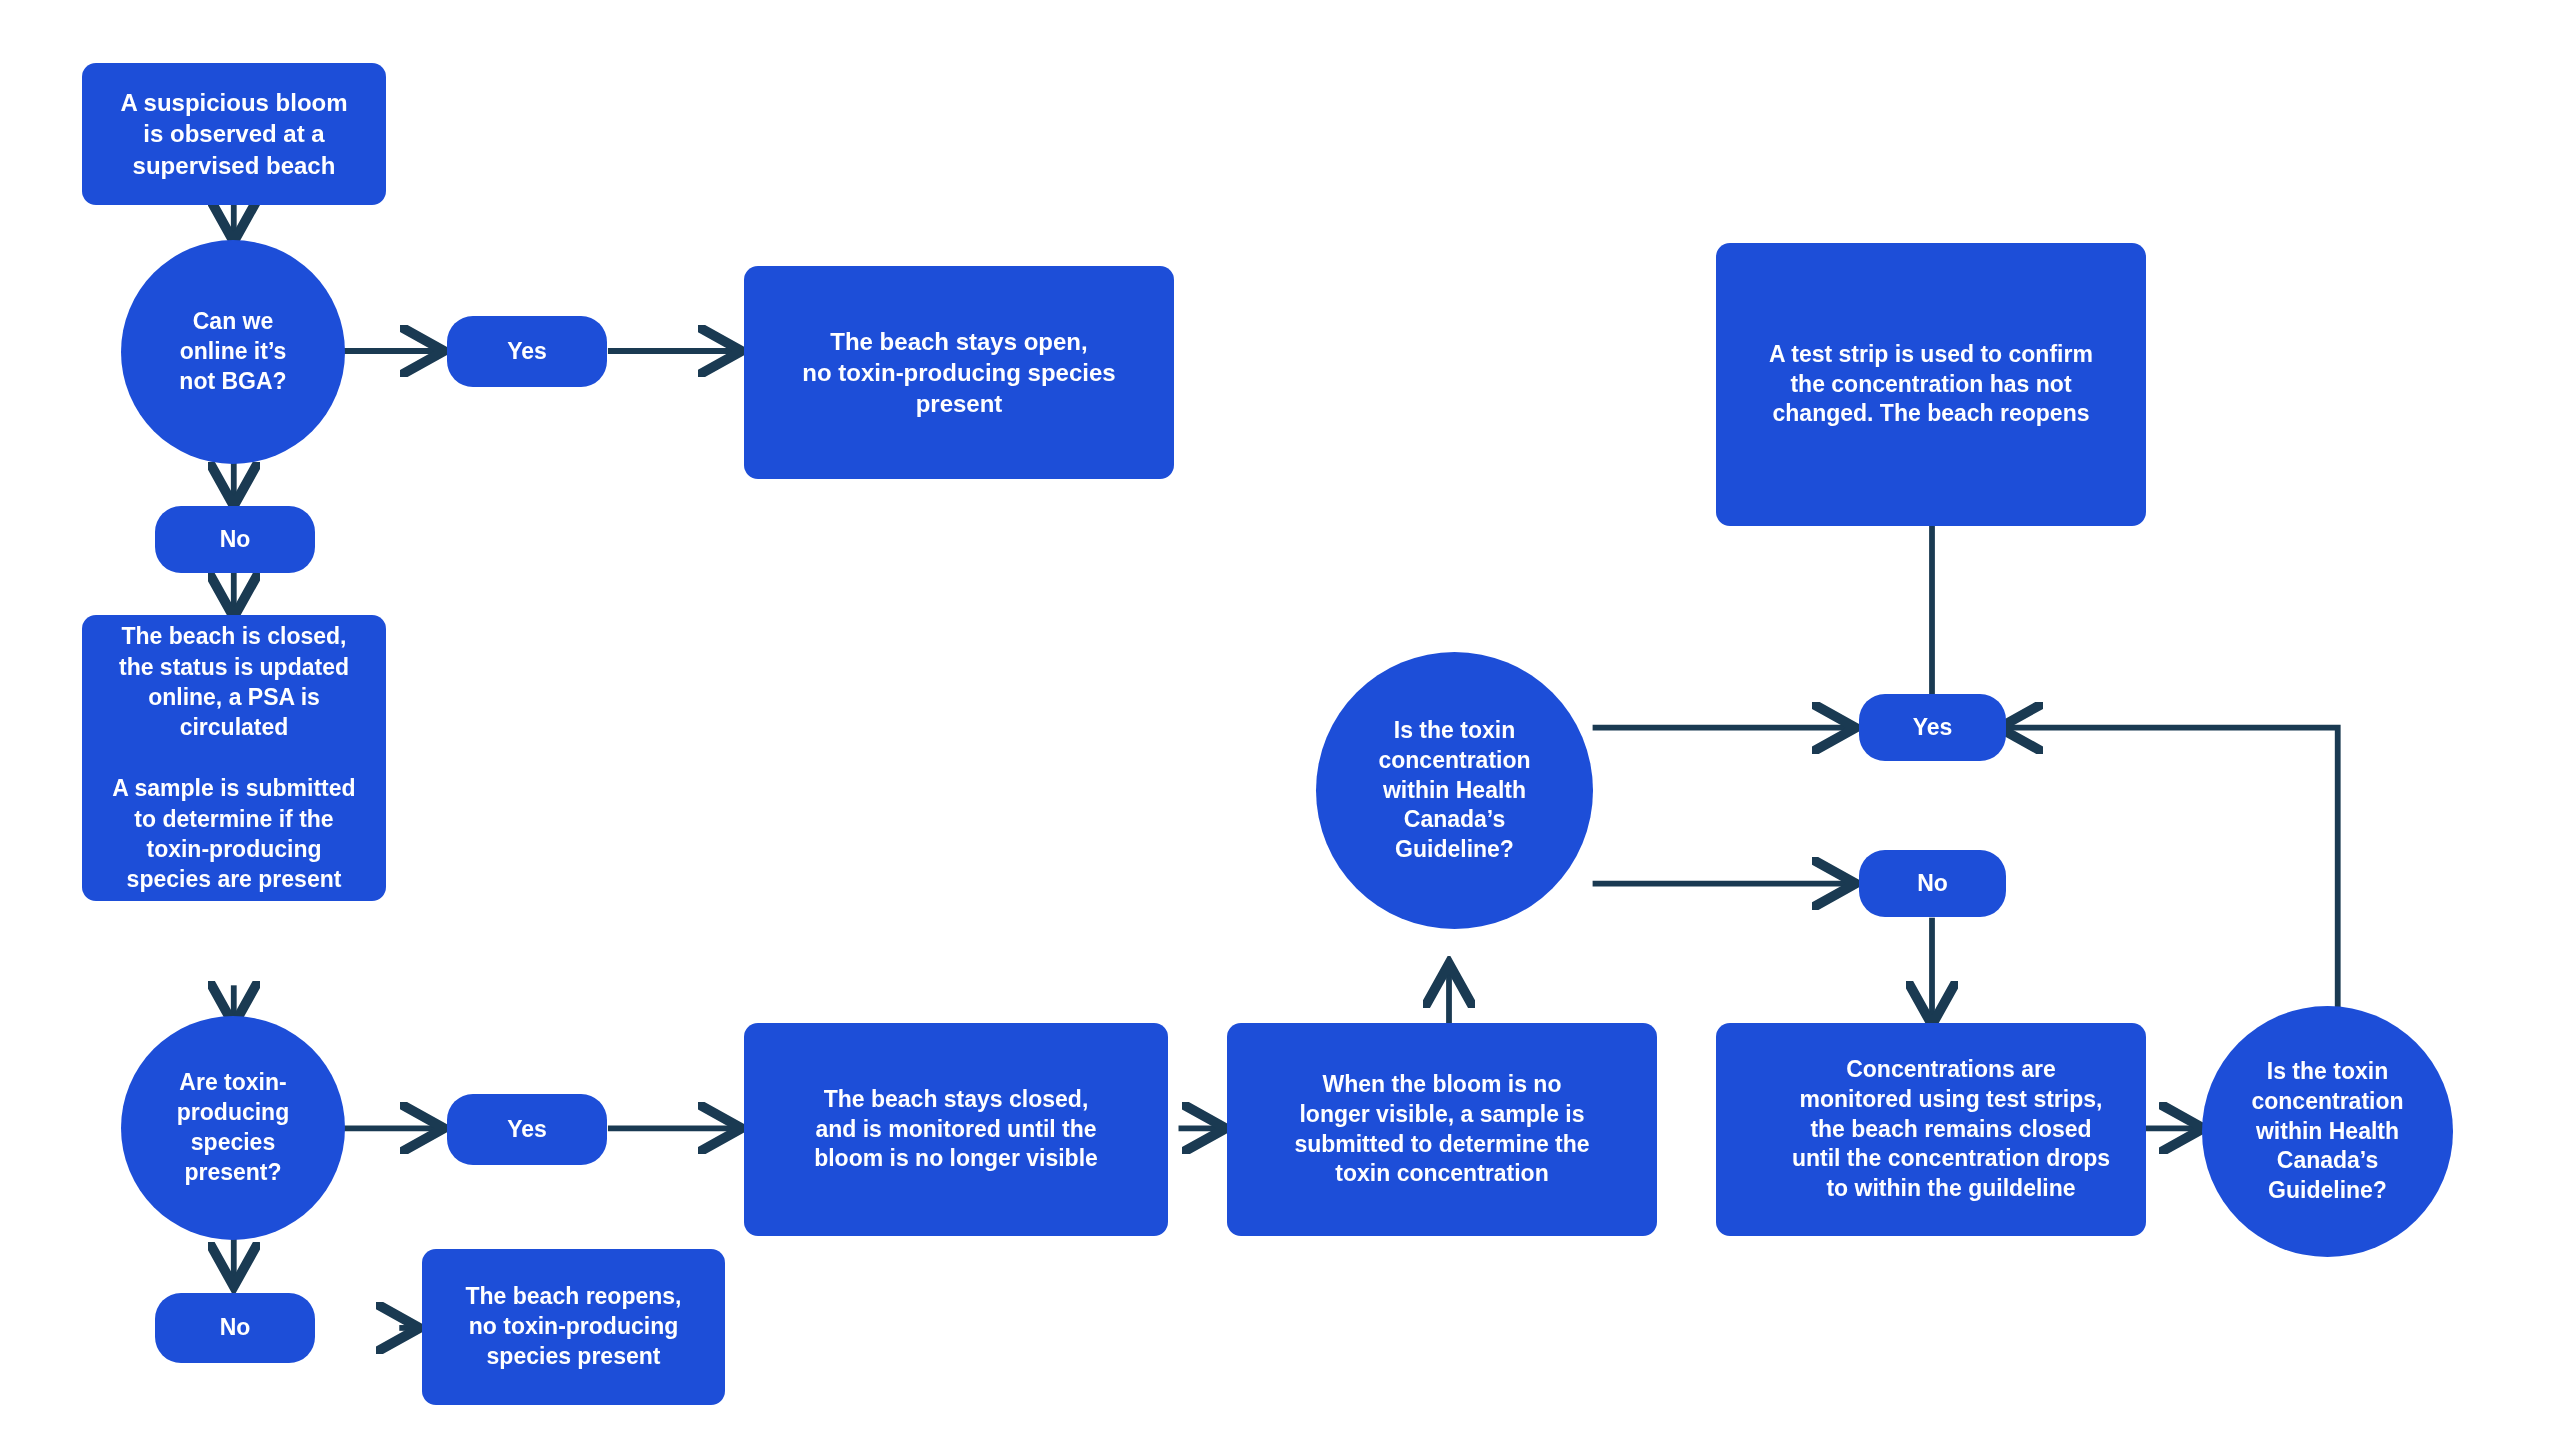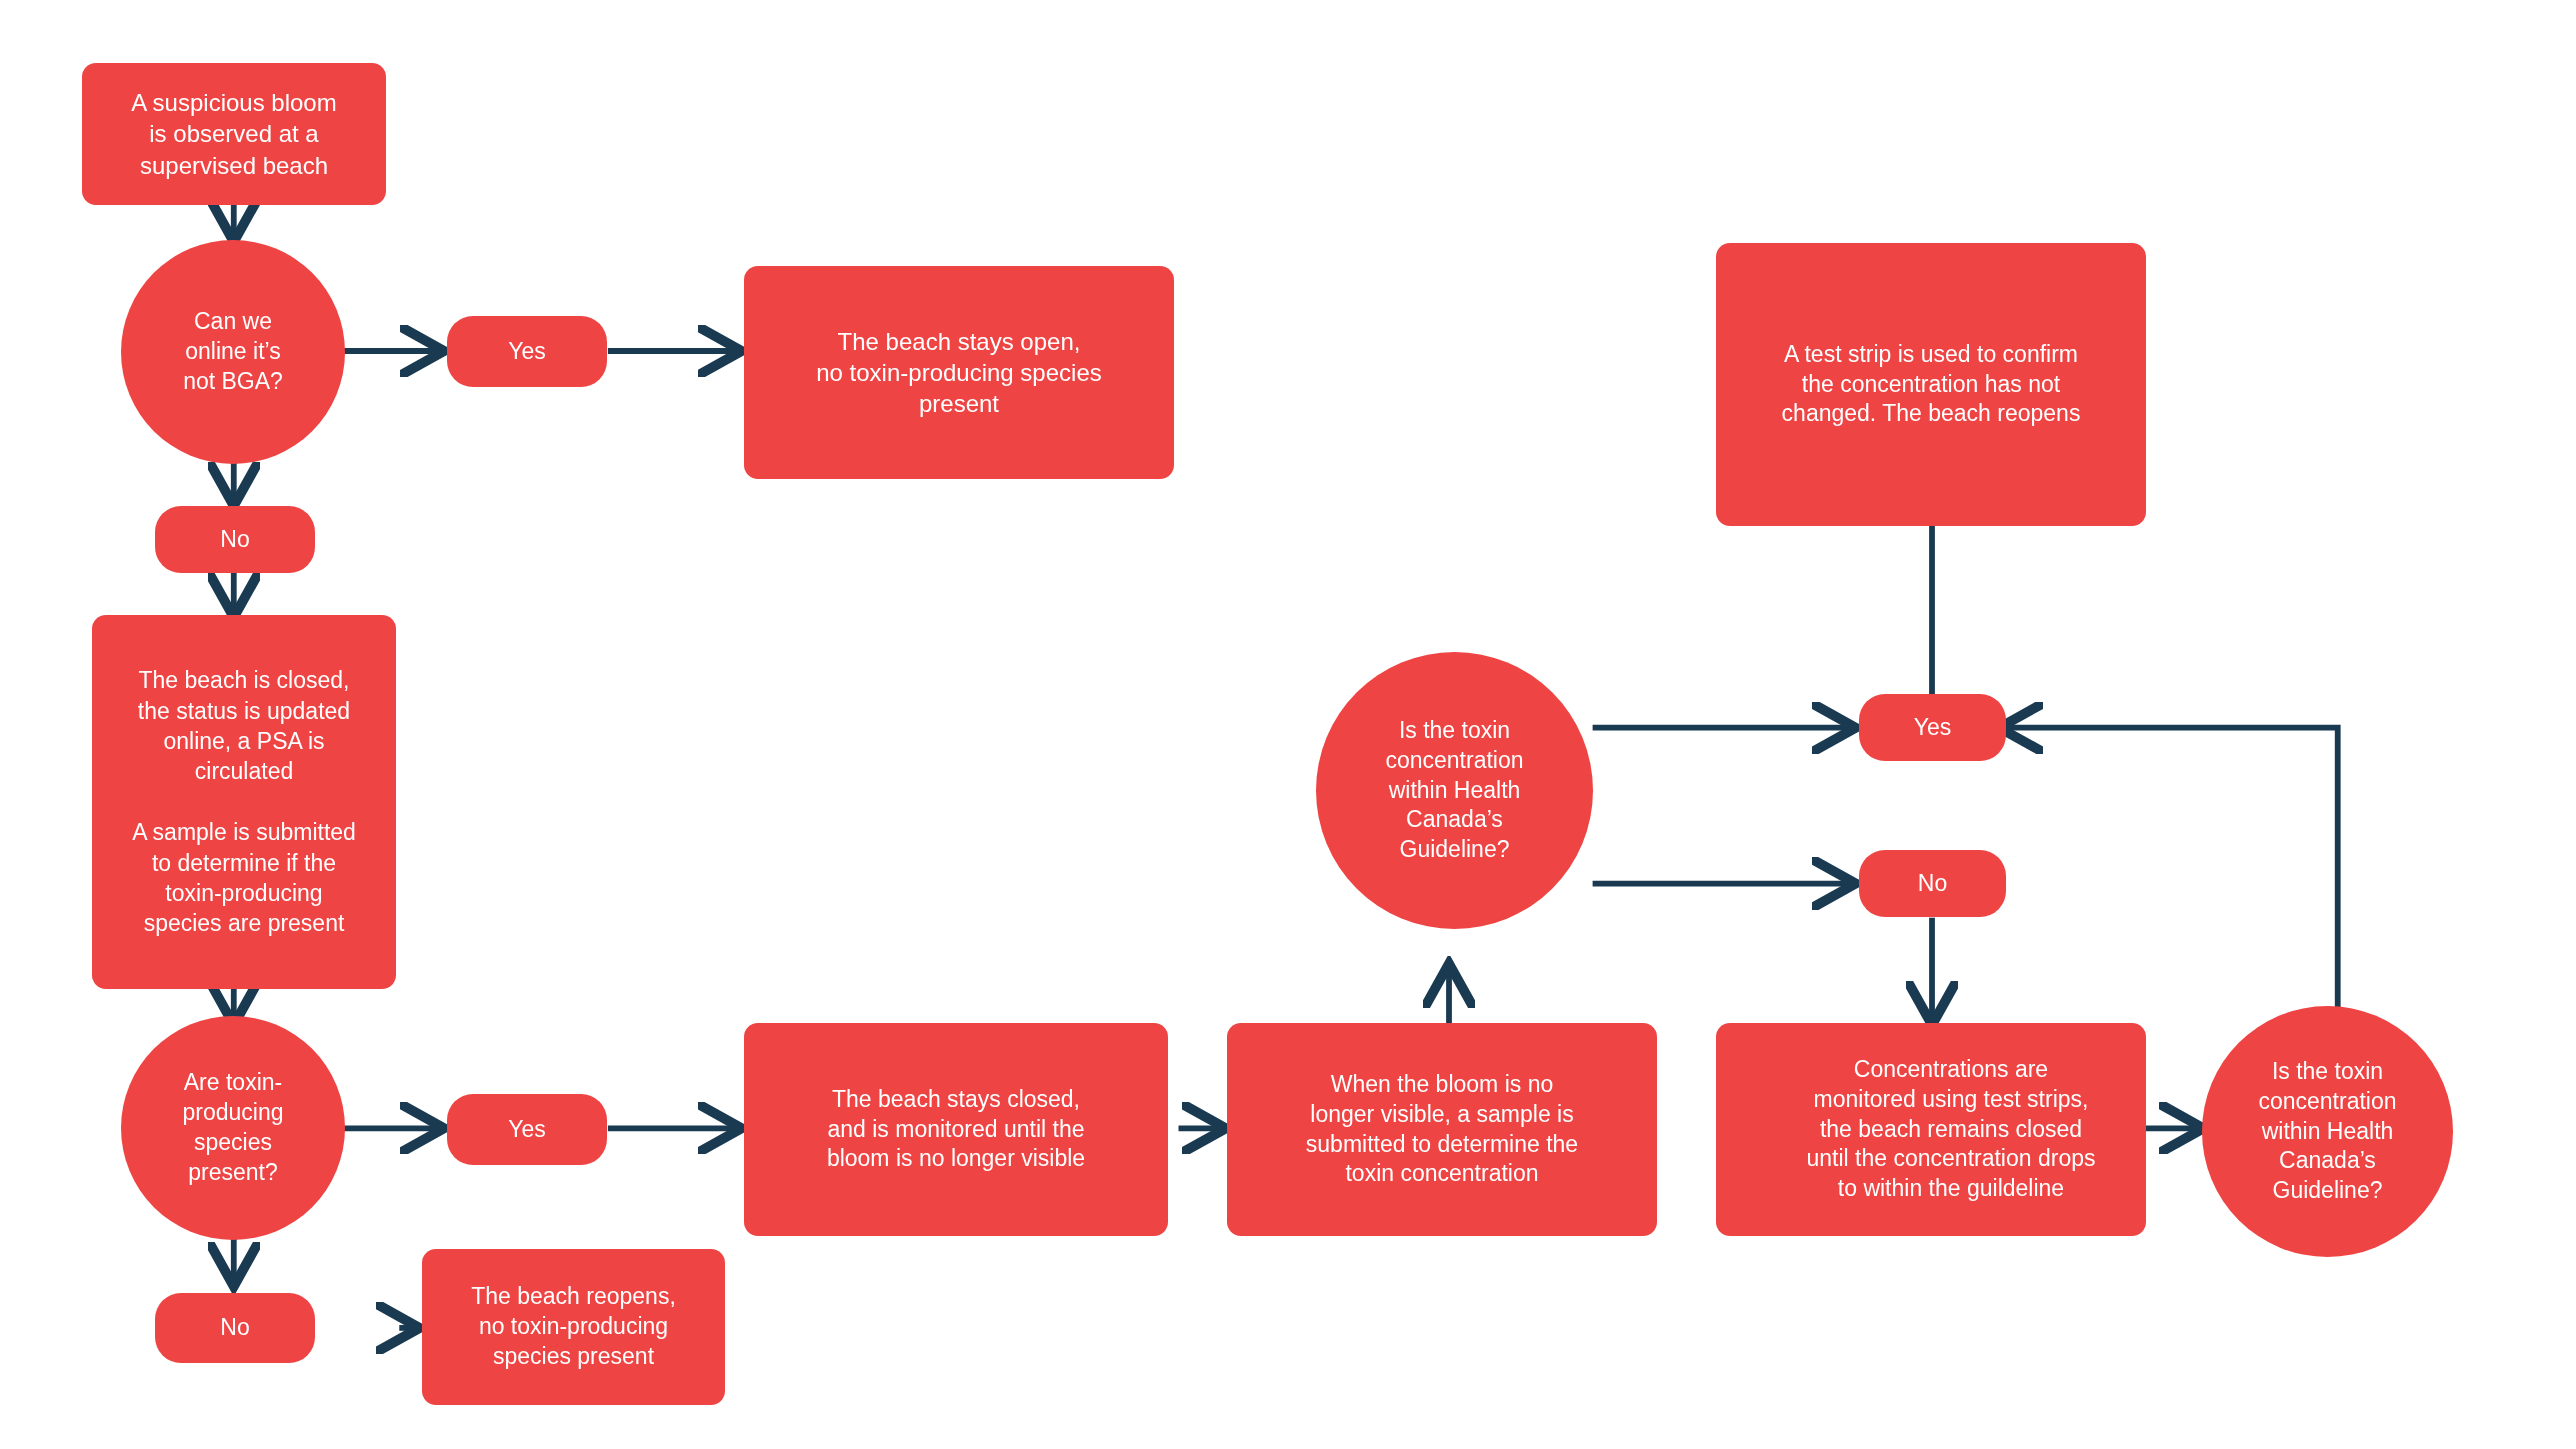--- a/index.html
+++ b/index.html
@@ -20,27 +20,27 @@
   #edges {
     position: absolute;
     left: 0;
     top: 0;
     width: 2576px;
     height: 1449px;
     pointer-events: none;
   }
   .node {
     position: absolute;
-    background: #ef4444;
+    background: #1d4ed8;
     color: #ffffff;
     display: flex;
     align-items: center;
     justify-content: center;
     text-align: center;
-    font-weight: 400;
+    font-weight: 700;
     line-height: 1.30;
     box-sizing: border-box;
     z-index: 2;
   }
   .node.box {
     border-radius: 14px;
   }
   .node.pill {
     border-radius: 26px;
   }
@@ -125,21 +125,21 @@
   <div class="node box fs-lg" style="left:744px; top:246px; width:430px; height:213px;margin-top:20px;">
     <span class="txt">The beach stays open,
 no toxin-producing species
 present</span>
   </div>
 
   <div class="node pill fs-md" style="left:155px; top:506px; width:160px; height:67px;">
     <span class="txt">No</span>
   </div>
 
-  <div class="node box fs-md" style="left:92px; top:615px; width:304px; height:374px; line-height:1.32;">
+  <div class="node box fs-md" style="left:82px; top:615px; width:304px; height:286px; line-height:1.32;">
     <span class="txt">The beach is closed,
 the status is updated
 online, a PSA is
 circulated
 
 A sample is submitted
 to determine if the
 toxin-producing
 species are present</span>
   </div>

